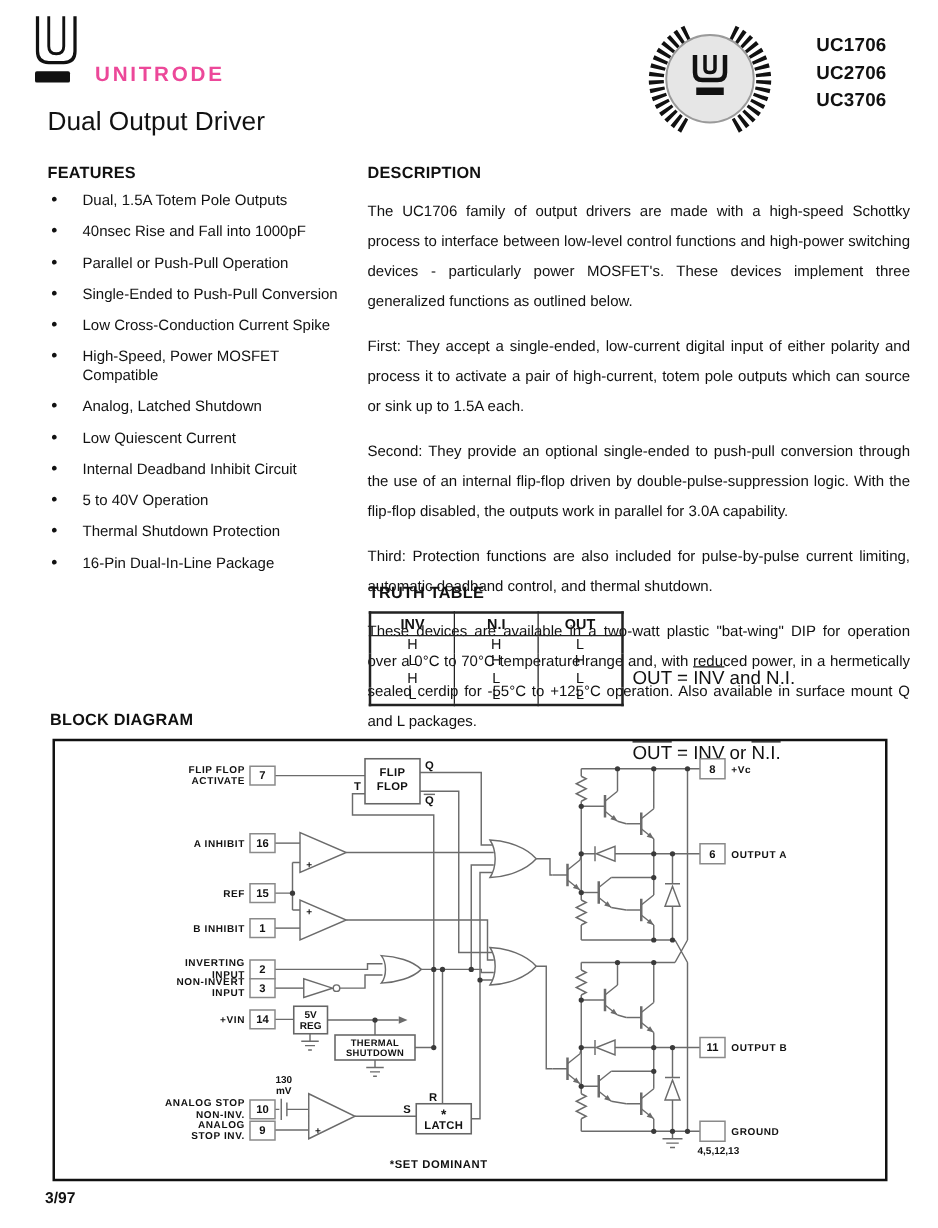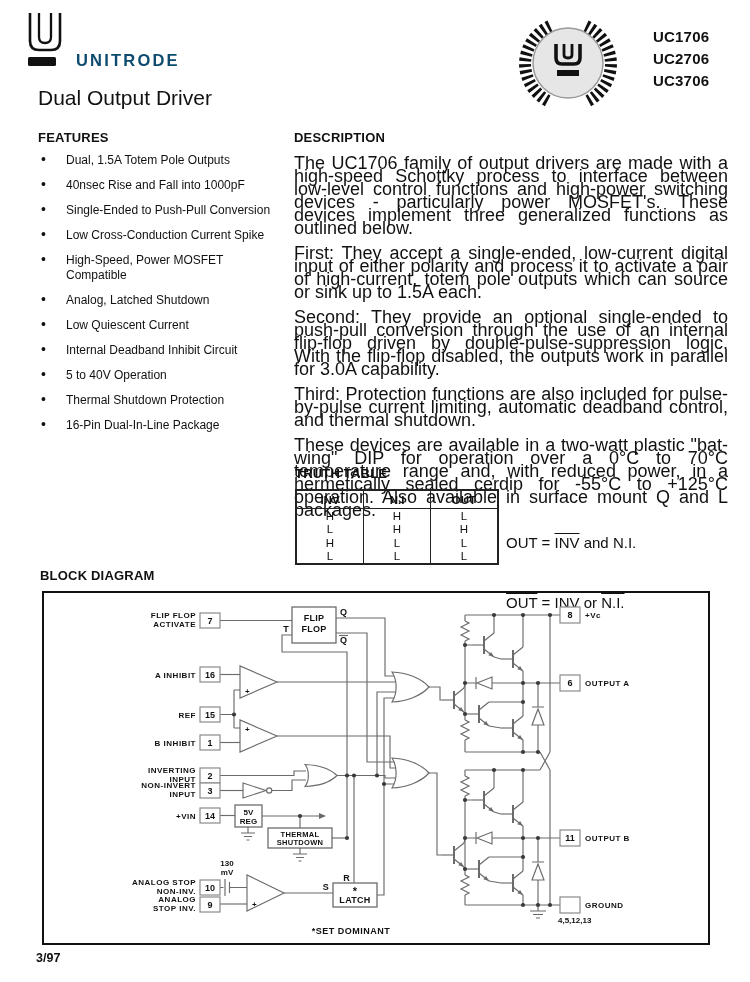--- a/index.html
+++ b/index.html
@@ -2,36 +2,36 @@
 <html><head>
 <meta charset="utf-8">
 <style>
   html,body { margin:0; padding:0; background:#fff; }
   .page { position:relative; width:750px; height:982px; background:#fff;
           font-family:"Liberation Sans", sans-serif; color:#111; overflow:hidden; }
   .abs { position:absolute; }
 
   
   .brand { position:absolute; left:76px; top:51px; font-size:16.5px; font-weight:bold;
-           letter-spacing:2.2px; color:#0c4a6e; }
+           letter-spacing:2.2px; color:#ec4899; }
   .doc-title { position:absolute; left:38px; top:86px; font-size:21px; font-weight:400; margin:0; }
   .partnums { position:absolute; left:653px; top:26px; font-size:15px; font-weight:bold;
               line-height:22px; letter-spacing:.2px; }
 
   
   .features { position:absolute; left:38px; top:130px; width:260px; }
   .sec-head { font-size:13px; font-weight:bold; margin:0 0 8px 0; letter-spacing:.2px; }
   .features ul { list-style:none; margin:0; padding:0; }
   .features li { position:relative; padding-left:28px; font-size:12px; line-height:15px;
                  margin-bottom:10px; white-space:pre-line; }
   .features li::before { content:"\2022"; position:absolute; left:3px; top:-1px; font-size:14px; }
 
   
   .description { position:absolute; left:294px; top:130px; width:434px; }
-  .description p { font-size:18px; line-height:13px; text-align:justify; margin:12px 0 9px 0; }
+  .description p { font-size:12px; line-height:24px; text-align:justify; margin:12px 0 9px 0; }
 
   
   .truth { position:absolute; left:295px; top:466px; }
   .tt { border-collapse:collapse; margin-top:6px; }
   .tt th, .tt td { width:66px; text-align:center; font-size:11.5px; padding:0; }
   .tt th { font-weight:bold; height:17px; border-bottom:1.5px solid #222; }
   .tt td { height:13.5px; }
   .tt th + th, .tt td + td { border-left:1.5px solid #222; }
   .tt { border:2px solid #222; }
   .equations { position:absolute; left:506px; top:500px; font-size:15px; white-space:pre; }
@@ -83,20 +83,21 @@
     <div>UC3706</div>
   </div>
 
   <h1 class="doc-title">Dual Output Driver</h1>
 
   <section class="features">
     <h2 class="sec-head">FEATURES</h2>
     <ul>
       <li>Dual, 1.5A Totem Pole Outputs</li>
       <li>40nsec Rise and Fall into 1000pF</li>
+      <li>Parallel or Push-Pull Operation</li>
       <li>Single-Ended to Push-Pull Conversion</li>
       <li>Low Cross-Conduction Current Spike</li>
       <li>High-Speed, Power MOSFET
 Compatible</li>
       <li>Analog, Latched Shutdown</li>
       <li>Low Quiescent Current</li>
       <li>Internal Deadband Inhibit Circuit</li>
       <li>5 to 40V Operation</li>
       <li>Thermal Shutdown Protection</li>
       <li>16-Pin Dual-In-Line Package</li>

